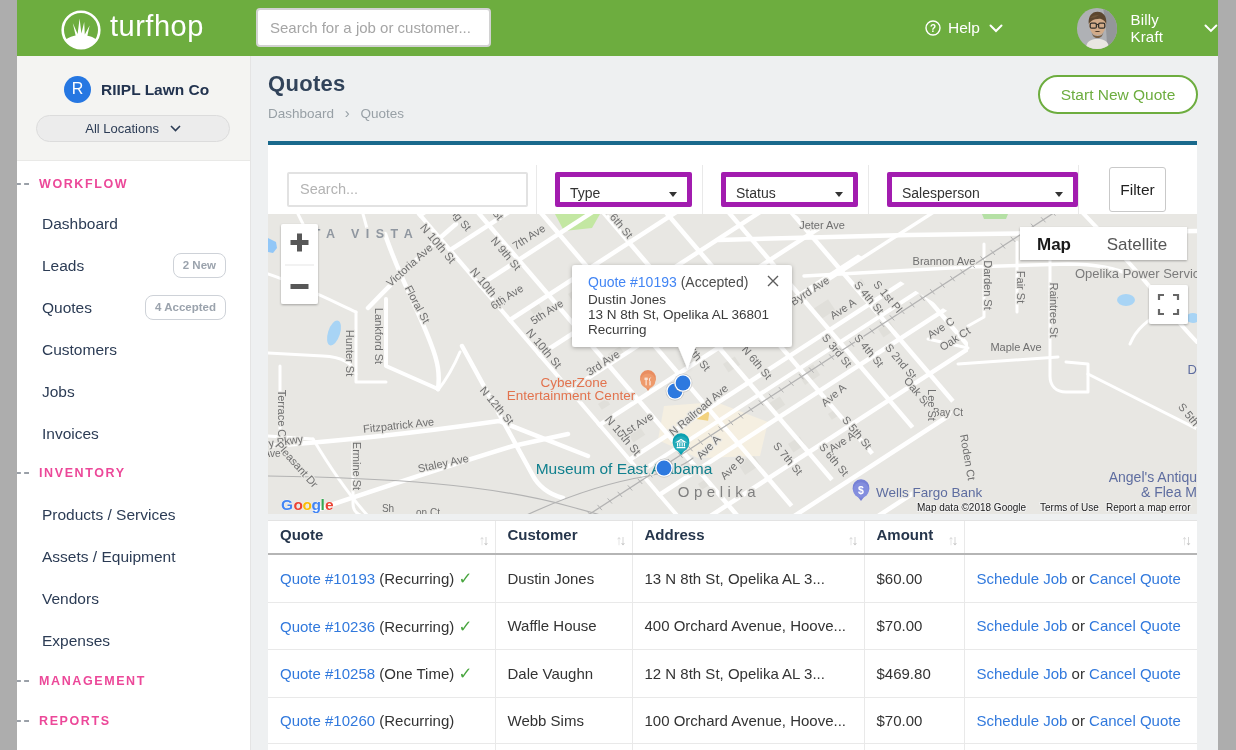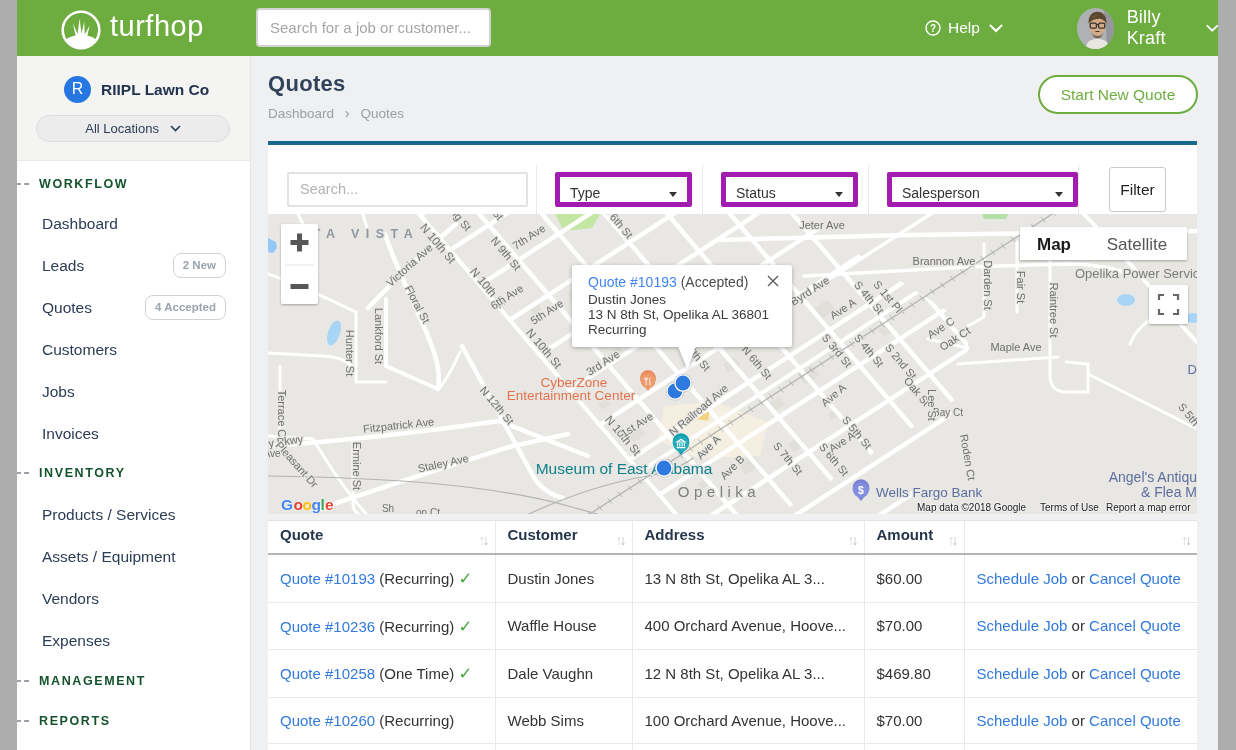--- a/index.html
+++ b/index.html
@@ -5,30 +5,30 @@
 html,body { width:1236px; height:750px; overflow:hidden; font-family:"Liberation Sans",sans-serif; }
 .lstrip { position:absolute; left:0; top:0; width:17px; height:750px; background:#adadad; }
 .rstrip { position:absolute; right:0; top:0; width:18px; height:750px; background:#adadad; }
 .app { position:absolute; left:17px; top:0; width:1201px; height:750px; background:#eef0f1; }
 
 .topbar { position:absolute; left:0; top:0; width:1201px; height:56px; background:#6dad3f; }
 .logo { position:absolute; left:44px; top:10px; display:flex; align-items:flex-start; }
 .logotext { color:#fff; font-size:29px; letter-spacing:0.5px; margin-left:9px; font-weight:normal; }
 .searchbox { position:absolute; left:239px; top:8px; width:235px; height:39px; background:#fff; border:2px solid #d2d2d2; border-radius:4px; color:#a5a5a5; font-size:15px; line-height:35px; padding-left:12px; }
 .help { position:absolute; left:908px; top:0; height:56px; display:flex; align-items:center; color:#fff; font-size:15.5px; }
-.userbox { position:absolute; left:1060px; top:0; height:56px; display:flex; align-items:center; color:#fff; font-size:18px; letter-spacing:0.2px; }
+.userbox { position:absolute; left:1060px; top:0; height:56px; display:flex; align-items:center; color:#fff; font-size:15px; letter-spacing:0.2px; }
 .avatar { width:41px; height:41px; border-radius:50%; overflow:hidden; margin-right:13px; }
 
 .sidebar { position:absolute; left:0; top:56px; width:234px; height:694px; background:#fff; border-right:1px solid #e4e4e4; }
 .sbtop { height:105px; background:#f4f4f2; border-bottom:1px solid #e9e9e7; }
 .company { display:flex; align-items:center; padding:20px 0 0 47px; }
 .rlogo { width:27px; height:27px; border-radius:50%; background:#2677e2; color:#fff; font-size:16px; font-weight:normal; text-align:center; line-height:26px; }
 .cname { margin-left:10px; color:#22334f; font-weight:bold; font-size:15.5px; }
 .locbtn { margin:12px auto 0 19px; width:194px; height:27px; background:#ececec; border:1px solid #dcdcdc; border-radius:14px; color:#2c3c55; font-size:13px; text-align:center; line-height:25px; }
-.shead { position:absolute; left:22px; color:#14532d; font-weight:bold; font-size:12.5px; letter-spacing:1.6px; line-height:18px; margin-top:-9px; }
+.shead { position:absolute; left:22px; color:#ec4899; font-weight:bold; font-size:12.5px; letter-spacing:1.6px; line-height:18px; margin-top:-9px; }
 .shead:before { content:""; position:absolute; left:-23px; top:8px; width:13px; border-top:2px dashed #9aa0a8; }
 .sitem { position:absolute; left:25px; color:#2c3c55; font-size:15.5px; line-height:19px; margin-top:-9.5px; width:209px; }
 .badge { position:absolute; right:25px; top:0px; border:1px solid #ced2d8; border-radius:8px; color:#9ba3ad; font-size:11.5px; font-weight:bold; padding:2px 9px; background:#fff;text-align:center; }
 
 .content { position:absolute; left:234px; top:56px; width:967px; height:694px; }
 .pagehead { position:absolute; left:17px; top:15px; }
 .pagehead h1 { color:#31435a; font-size:22px; letter-spacing:0.3px; }
 .crumbs { margin-top:7px; color:#98a0a6; font-size:13.5px; }
 .crumbs .sep { margin:0 7px; color:#97A0A6; font-size:15px; }
 .newquote { position:absolute; left:787px; top:19px; width:160px; height:39px; border:2px solid #6dad3f; border-radius:20px; color:#6dad3f; font-size:15.5px; text-align:center; line-height:35px; background:#fff; }

